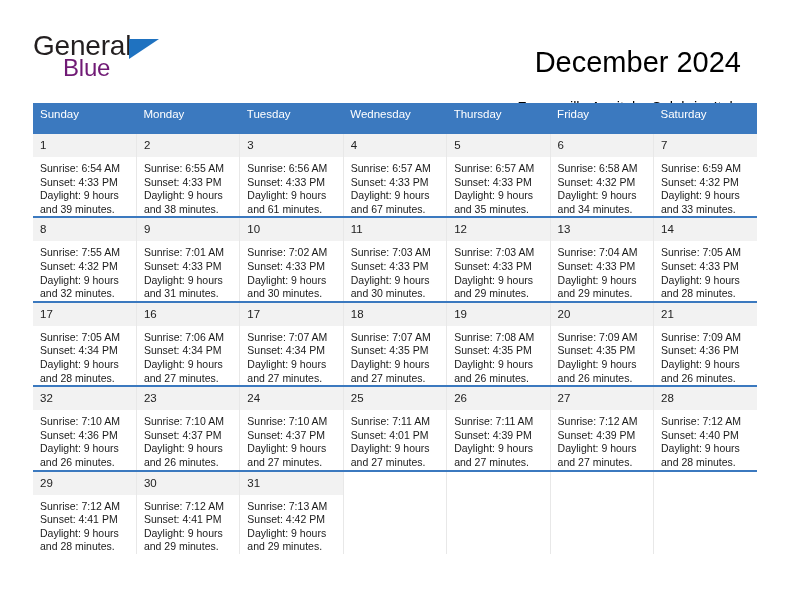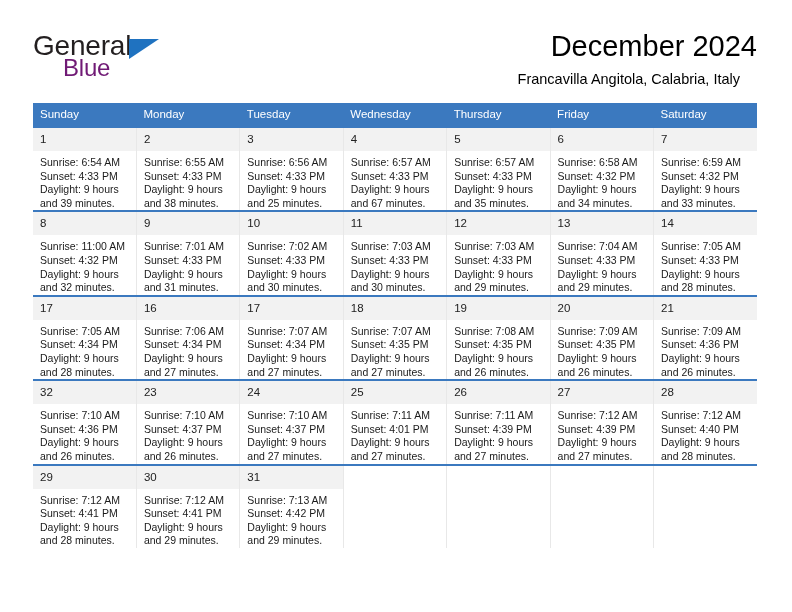--- a/index.html
+++ b/index.html
@@ -68,21 +68,21 @@
     position: absolute;
     right: 0;
     top: 0;
     text-align: right;
   }
   .cal-title {
     font-size: 29px;
     line-height: 36px;
     color: #000000;
     font-weight: normal;
-    margin: 0;
+    margin: 16px;
     white-space: nowrap;
   }
   .cal-subtitle {
     font-size: 14.5px;
     line-height: 22px;
     color: #000000;
     margin: 4px 17px 0 0;
     white-space: nowrap;
   }
 
@@ -94,21 +94,21 @@
     width: 724px;
     border-collapse: collapse;
     table-layout: fixed;
   }
   .calendar th {
     background: #3b79bf;
     color: #ffffff;
     font-size: 11.5px;
     font-weight: normal;
     text-align: left;
-    padding: 5px 0 6px 7px;
+    padding: 5px 0 12px 7px;
     height: 12px;
     border: none;
   }
   .calendar td {
     vertical-align: top;
     padding: 0;
     border: none;
     border-top: 2px solid #3b79bf;
     border-right: 1px solid #e8e8e8;
     height: 78px;
@@ -193,21 +193,21 @@
             <div>Daylight: 9 hours</div>
             <div>and 38 minutes.</div>
           </div>
         </td>
         <td>
           <div class="daynum">3</div>
           <div class="info">
             <div>Sunrise: 6:56 AM</div>
             <div>Sunset: 4:33 PM</div>
             <div>Daylight: 9 hours</div>
-            <div>and 25 minutes.</div>
+            <div>and 61 minutes.</div>
           </div>
         </td>
         <td>
           <div class="daynum">4</div>
           <div class="info">
             <div>Sunrise: 6:57 AM</div>
             <div>Sunset: 4:33 PM</div>
             <div>Daylight: 9 hours</div>
             <div>and 67 minutes.</div>
           </div>
@@ -238,21 +238,21 @@
             <div>Daylight: 9 hours</div>
             <div>and 33 minutes.</div>
           </div>
         </td>
       </tr>
 
       <tr>
         <td>
           <div class="daynum">8</div>
           <div class="info">
-            <div>Sunrise: 11:00 AM</div>
+            <div>Sunrise: 7:55 AM</div>
             <div>Sunset: 4:32 PM</div>
             <div>Daylight: 9 hours</div>
             <div>and 32 minutes.</div>
           </div>
         </td>
         <td>
           <div class="daynum">9</div>
           <div class="info">
             <div>Sunrise: 7:01 AM</div>
             <div>Sunset: 4:33 PM</div>

